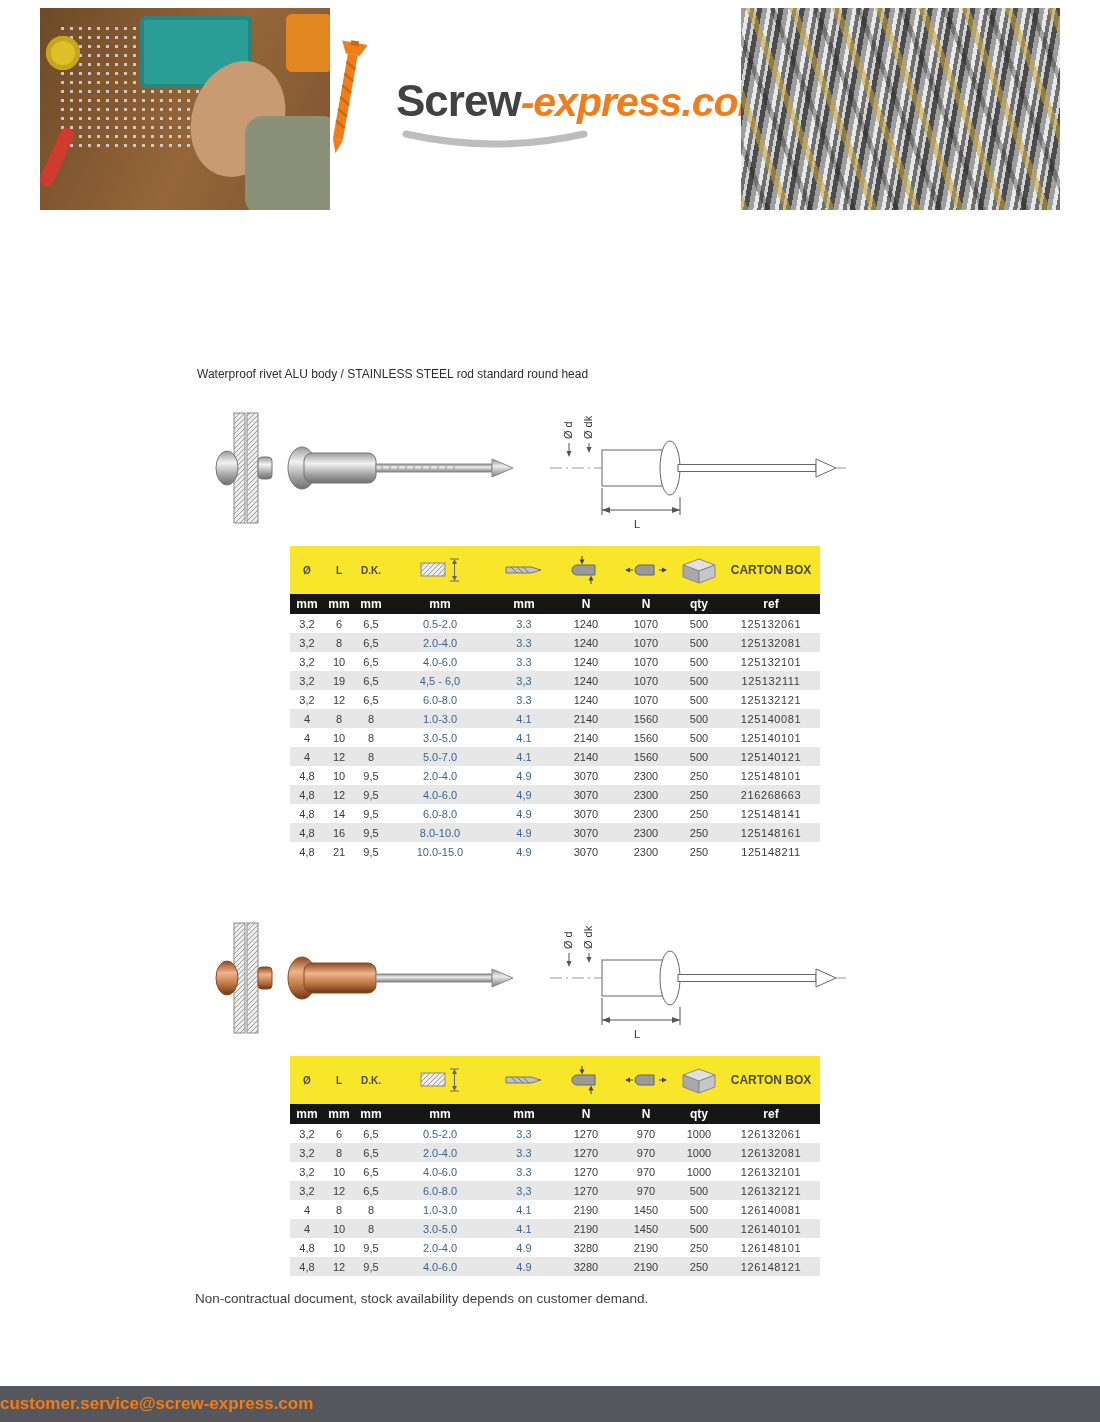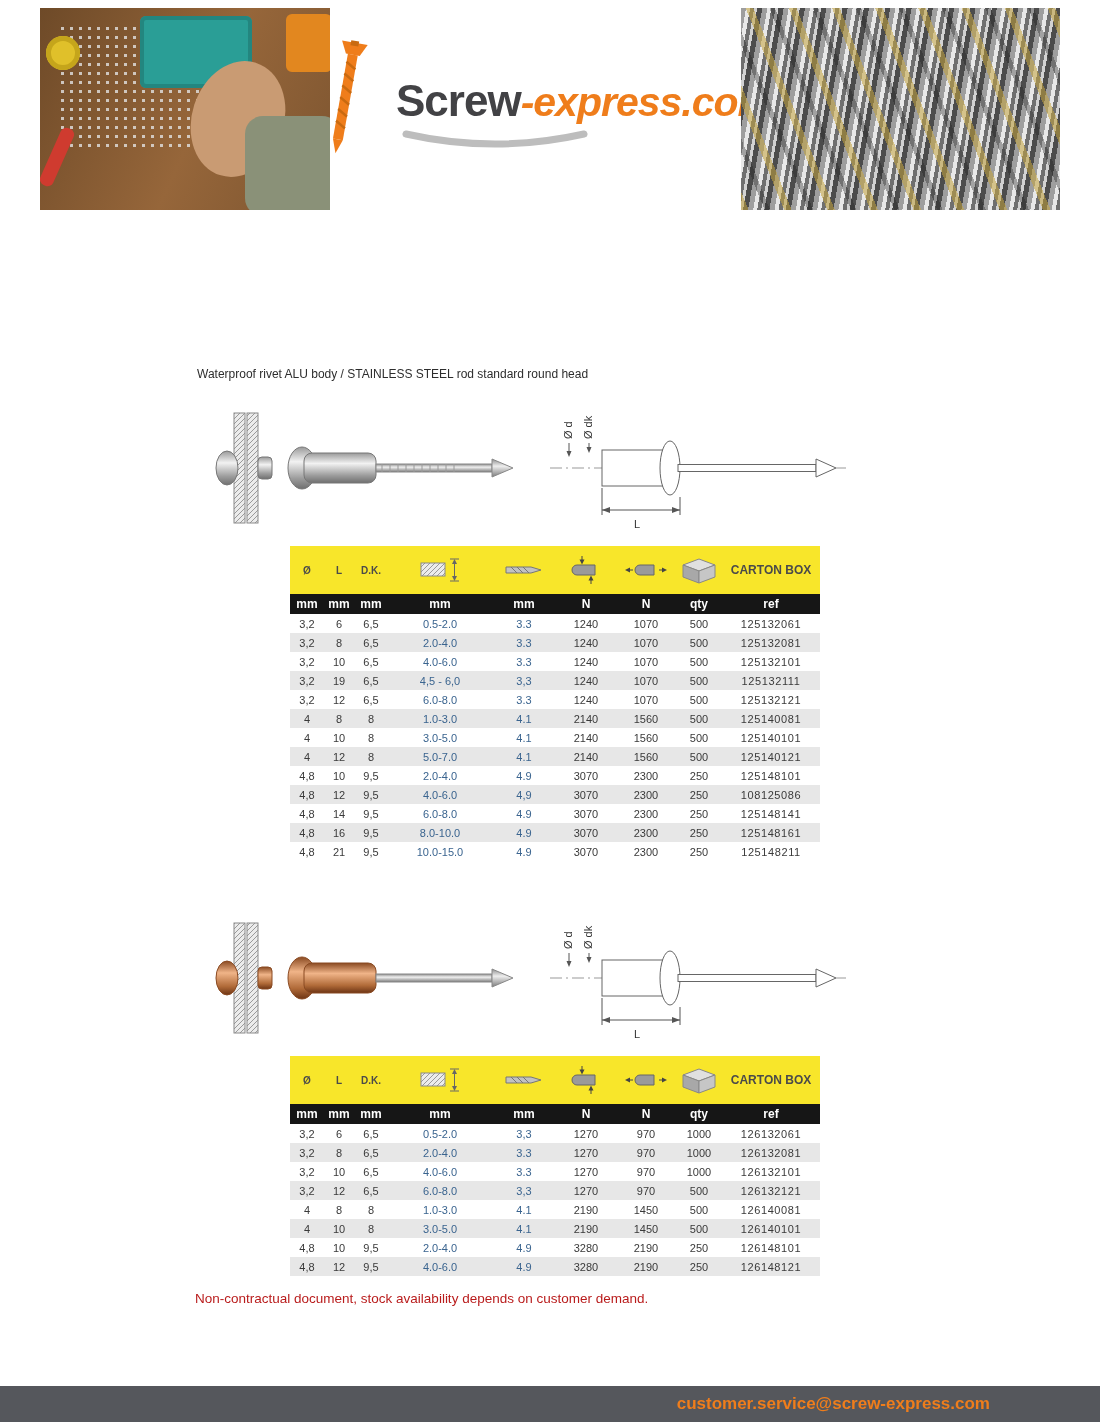--- a/index.html
+++ b/index.html
@@ -34,21 +34,21 @@
   .logo-screws-icon{position:absolute;left:-20px;top:26px}
 
   .banner{position:absolute;left:40px;top:210px;width:1020px;height:66px;background:#ef7d1b;
     display:flex;align-items:center;justify-content:center}
   .banner span{color:#fff;font-size:42px;font-weight:bold;letter-spacing:.5px}
 
   
   .sec-title{position:absolute;color:#2d2d2d}
   .sec-title-0{left:197px;top:367px;font-size:12px}
   .sec-title-1{left:209px;top:864px;font-size:16.5px}
-  .note{position:absolute;left:195px;top:1291px;font-size:13.5px;color:#b91c1c}
+  .note{position:absolute;left:195px;top:1291px;font-size:13.5px;color:#404040}
 
   
   .diagram{position:absolute}
   .diagram-0{left:200px;top:393px}
   .diagram-1{left:200px;top:903px}
   .diagram text{font-family:"Liberation Sans",sans-serif}
 
   
   table.spec{position:absolute;border-collapse:collapse;table-layout:fixed;width:530px;
     font-size:11px;color:#3a3a3a;text-align:center}
@@ -59,21 +59,21 @@
   tr.unitsrow th{background:#161616;color:#fff;height:20px;font-size:12px;font-weight:bold}
   .spec tbody td{height:19px;padding:0 2px}
   .spec tbody tr:nth-child(odd){background:#fff}
   .spec tbody tr:nth-child(even){background:#e7e7e7}
   .spec tbody td.c3,.spec tbody td.c4{color:#3a648f}
   .spec tbody td.c8{letter-spacing:.6px}
   .hicon{display:block;margin:0 auto}
 
   
   .bottombar{position:absolute;left:0;top:1386px;width:1100px;height:36px;background:#55575c;
-    display:flex;align-items:center;justify-content:flex-end;padding-right:110px}
+    display:flex;align-items:center;justify-content:flex-start;padding-right:110px}
   .bottombar span{color:#ef7d1b;font-weight:bold;font-size:17px}
 </style>
 </head>
 <body>
 
 <svg width="0" height="0" style="position:absolute" aria-hidden="true">
   <defs>
     <pattern id="p-hatch" width="5" height="5" patternUnits="userSpaceOnUse">
       <rect width="5" height="5" fill="#ececec"></rect>
       <path d="M0,5 L5,0" stroke="#9a9a9a" stroke-width="1"></path>
@@ -358,21 +358,21 @@
         </tr>
         <tr>
           <td class="c0">4,8</td>
           <td class="c1">12</td>
           <td class="c2">9,5</td>
           <td class="c3">4.0-6.0</td>
           <td class="c4">4,9</td>
           <td class="c5">3070</td>
           <td class="c6">2300</td>
           <td class="c7">250</td>
-          <td class="c8">108125086</td>
+          <td class="c8">216268663</td>
         </tr>
         <tr>
           <td class="c0">4,8</td>
           <td class="c1">14</td>
           <td class="c2">9,5</td>
           <td class="c3">6.0-8.0</td>
           <td class="c4">4.9</td>
           <td class="c5">3070</td>
           <td class="c6">2300</td>
           <td class="c7">250</td>

